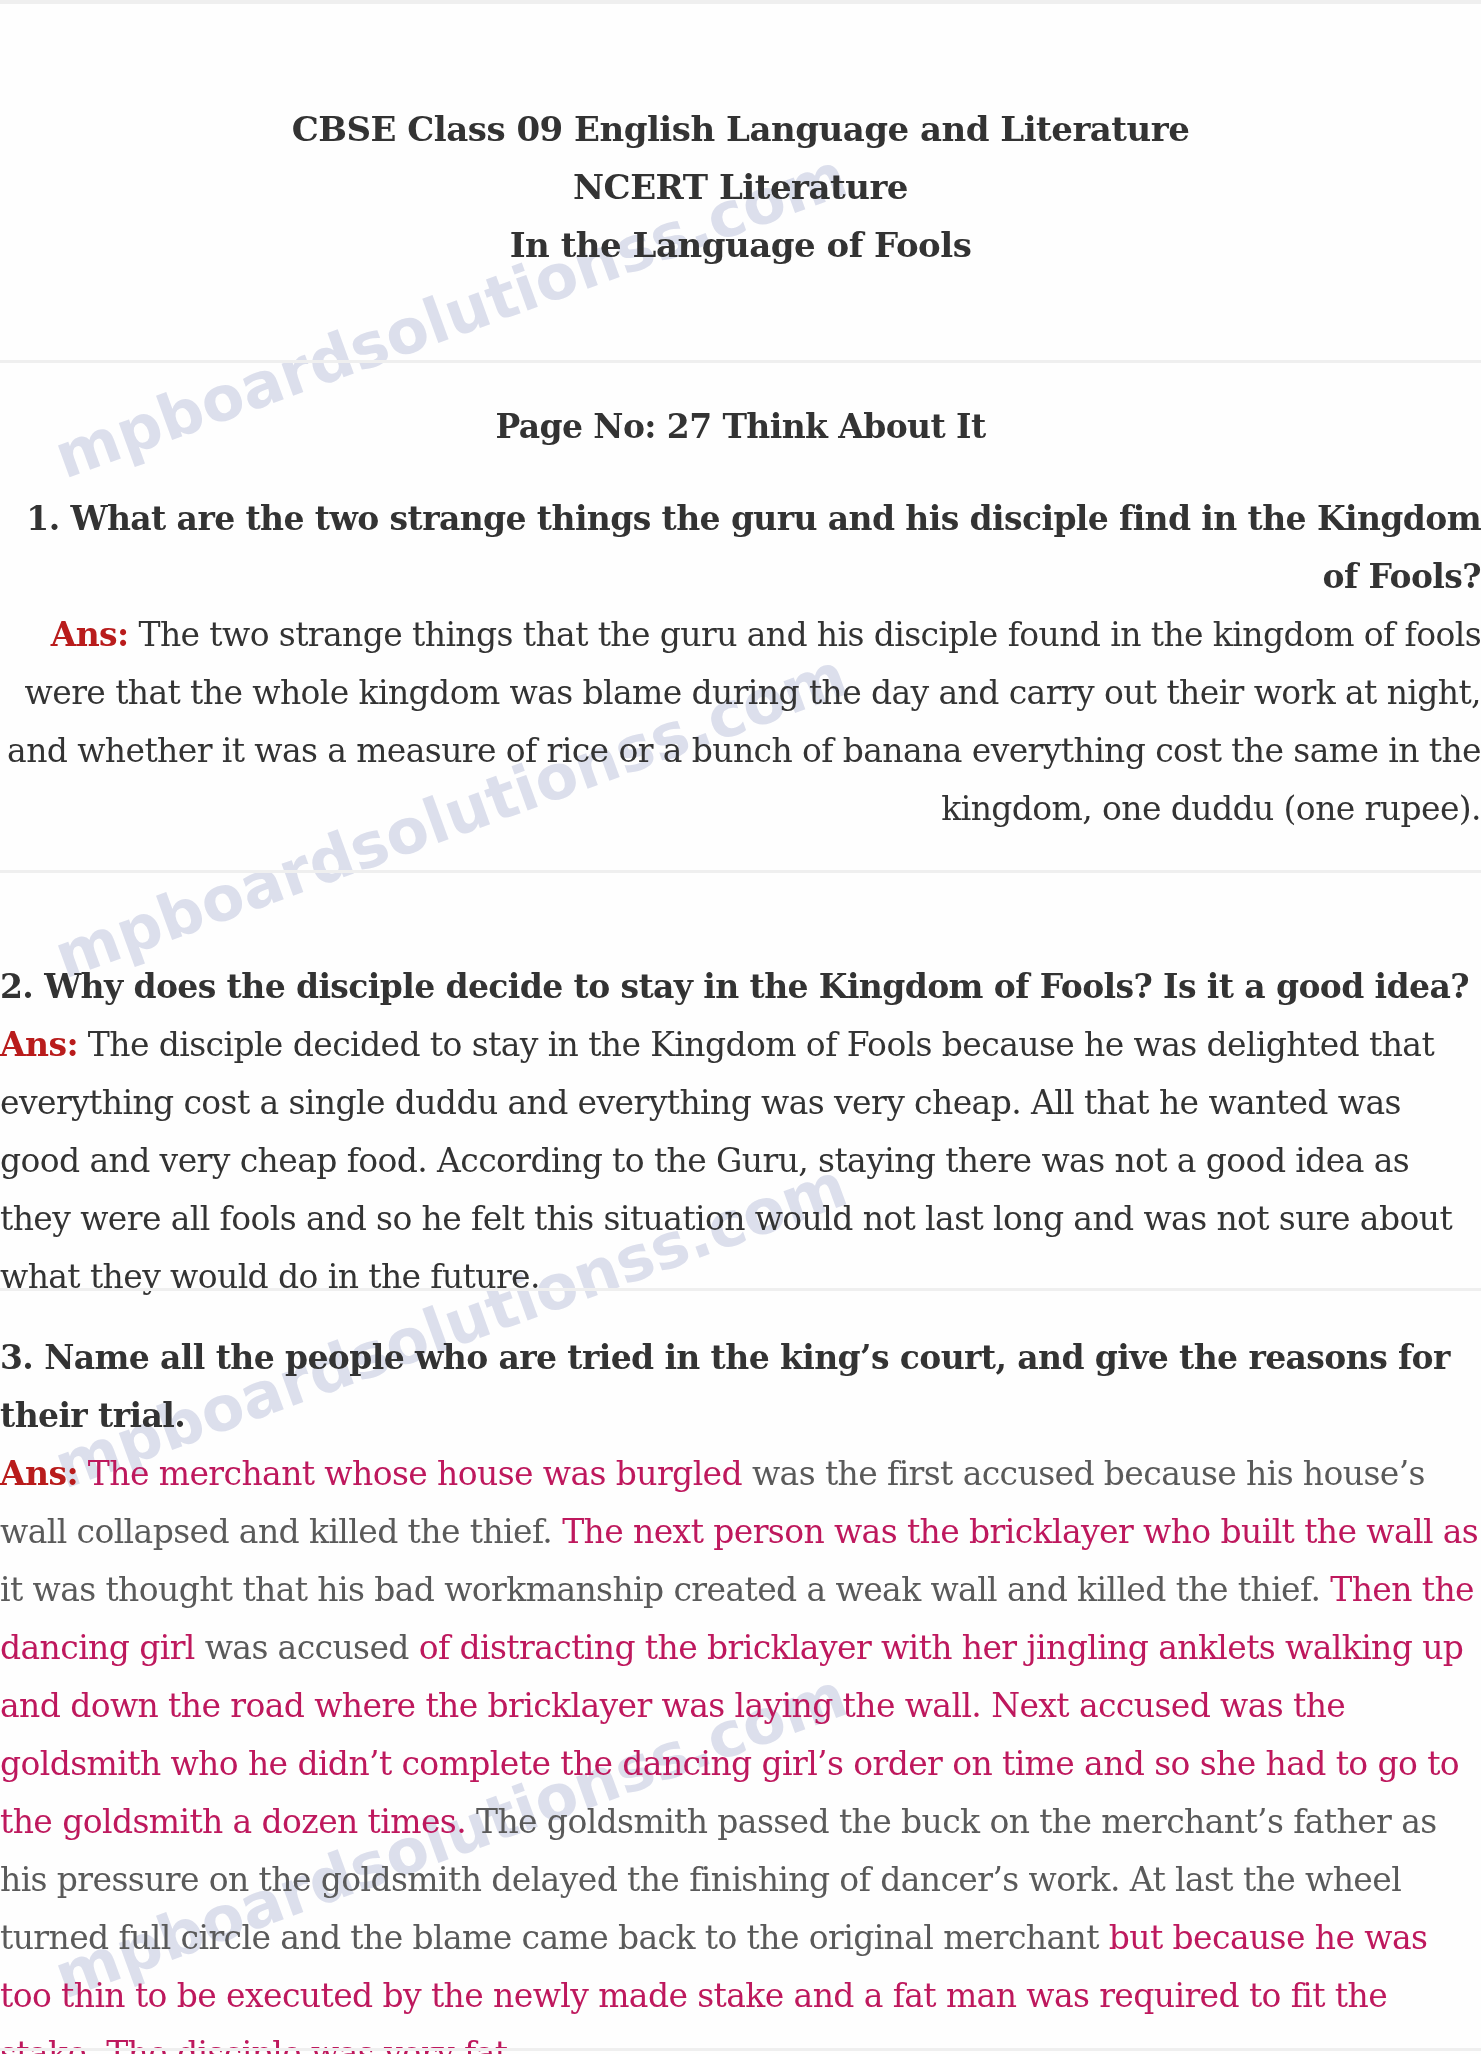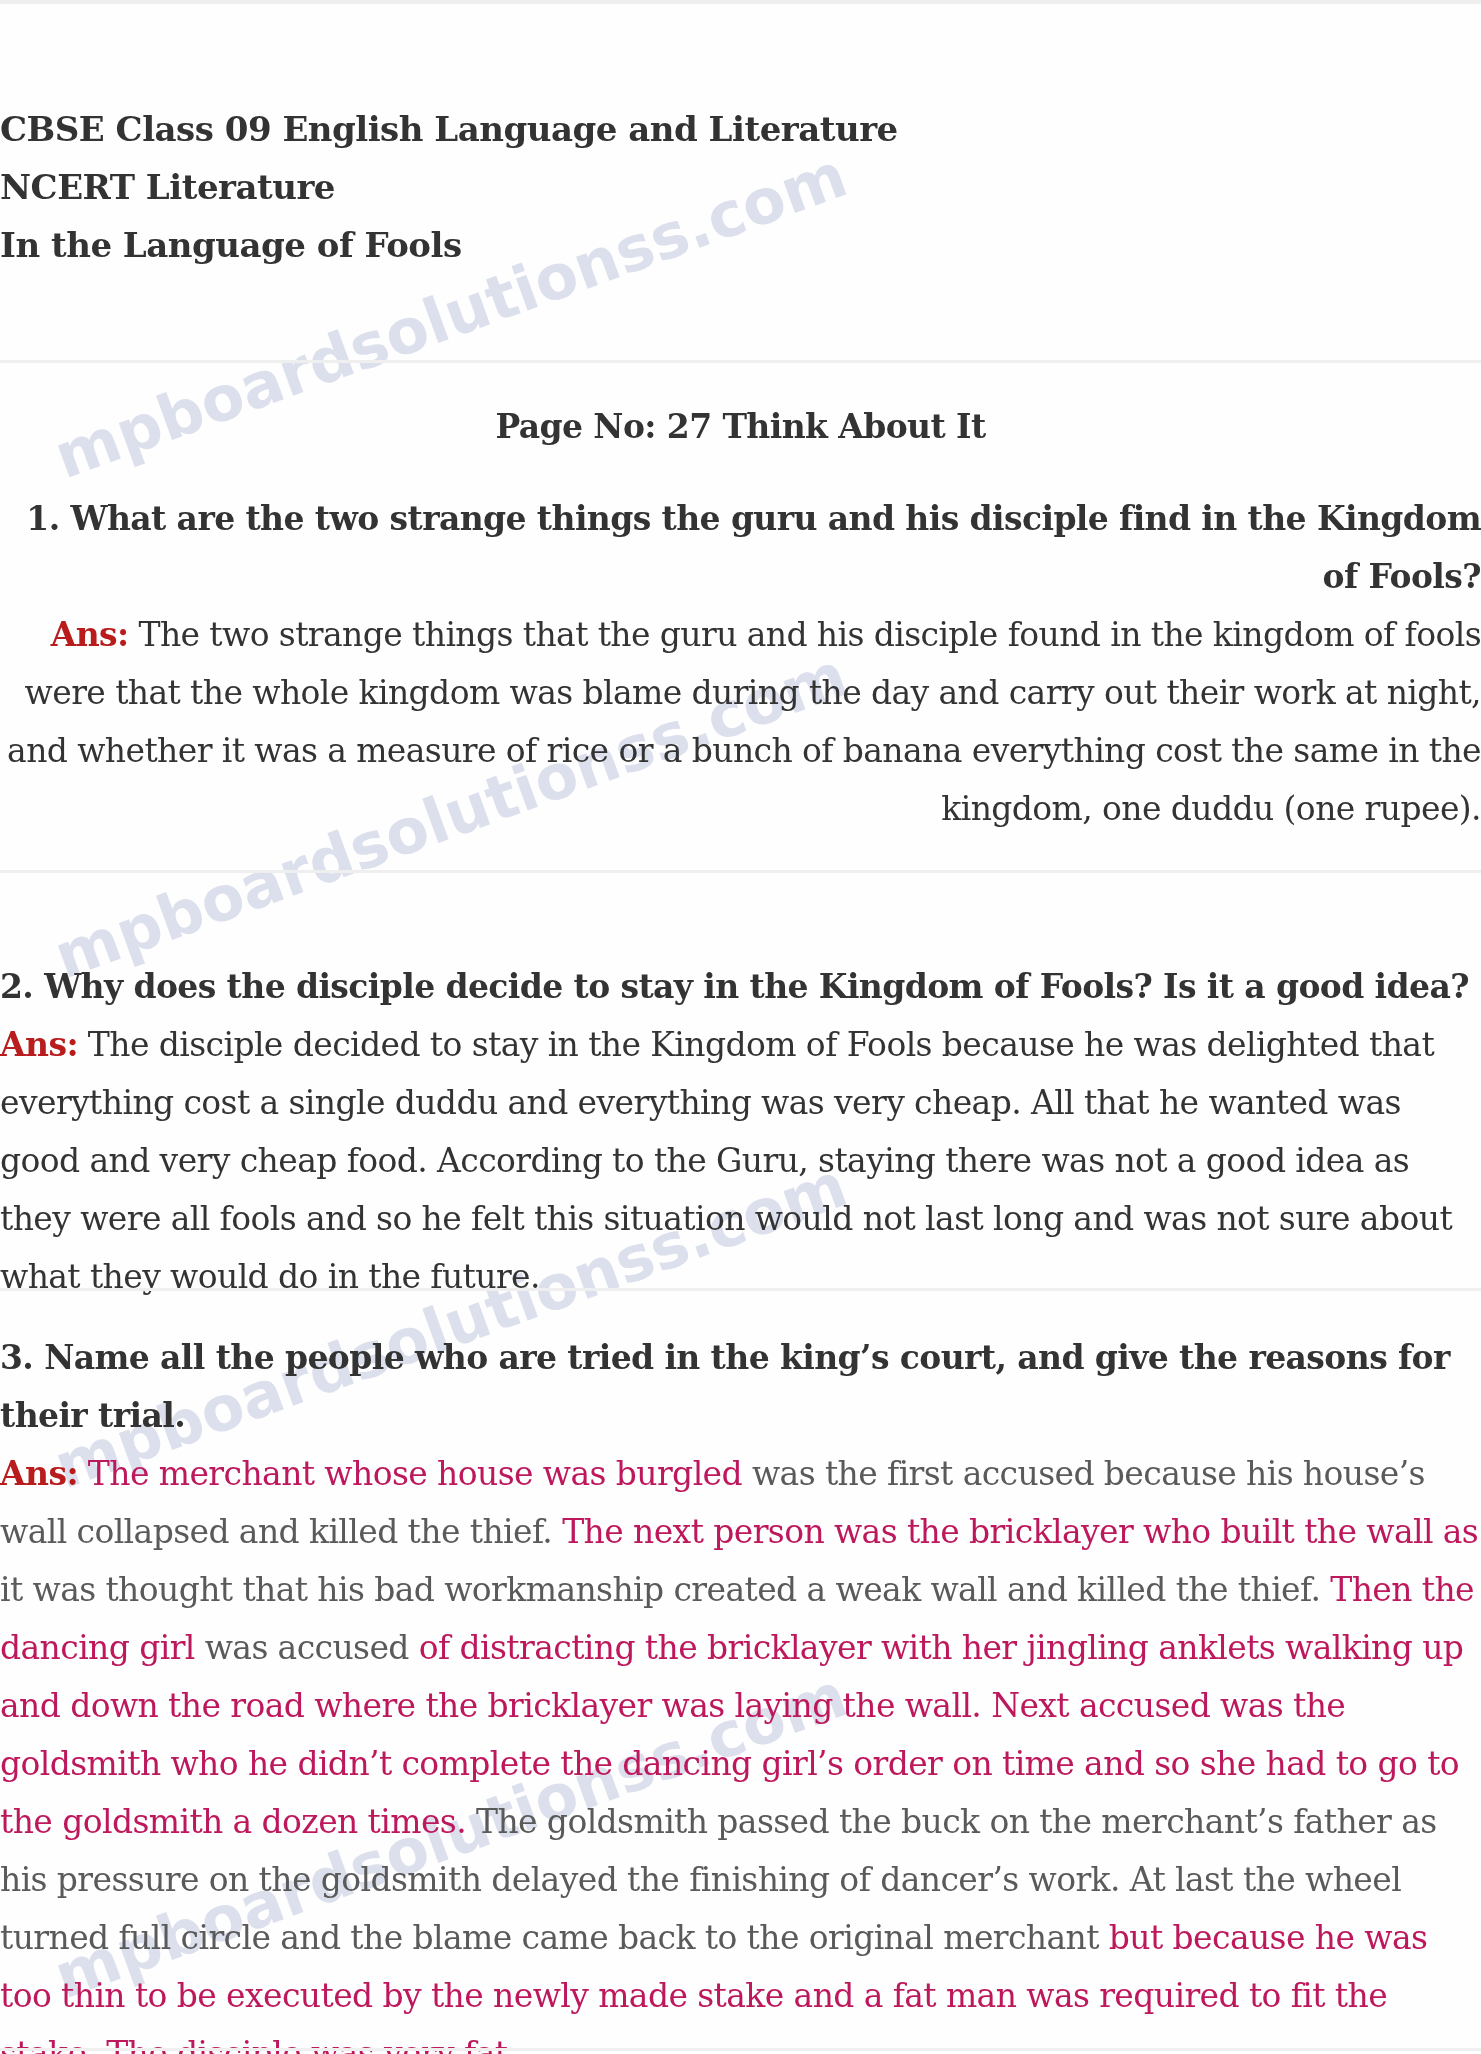--- a/index.html
+++ b/index.html
@@ -4,21 +4,21 @@
 <style>
   html, body { margin:0; padding:0; }
   body {
     width:1481px; height:2054px; overflow:hidden; position:relative;
     background:#fefefe;
     font-family:"DejaVu Serif", "Liberation Serif", serif;
     color:#333;
   }
   .topbar { position:absolute; left:0; top:0; width:100%; height:4px; background:#efefef; }
   .content { position:absolute; left:0; top:0; width:1481px; }
-  .header { position:absolute; left:0; width:1481px; top:100px; }
+  .header { position:absolute; left:0; width:1481px; top:100px; text-align:center; }
   .header .line { font-weight:bold; font-size:34px; line-height:58px; color:#333; letter-spacing:-0.5px; }
   .sep { position:absolute; left:0; width:1481px; height:3px; background:#efefef; }
   .block { position:absolute; left:0; width:1481px; font-size:33px; line-height:58px; letter-spacing:-0.6px; }
   .page-no { text-align:center; font-weight:bold; }
   .q { font-weight:bold; color:#333; }
   .ans-label { font-weight:bold; color:#b91c1c; }
   .dark { color:#be185d; }
   .light { color:#5a5a5a; }
   .wm {
     position:absolute; font-family:"DejaVu Sans", "Liberation Sans", sans-serif;

